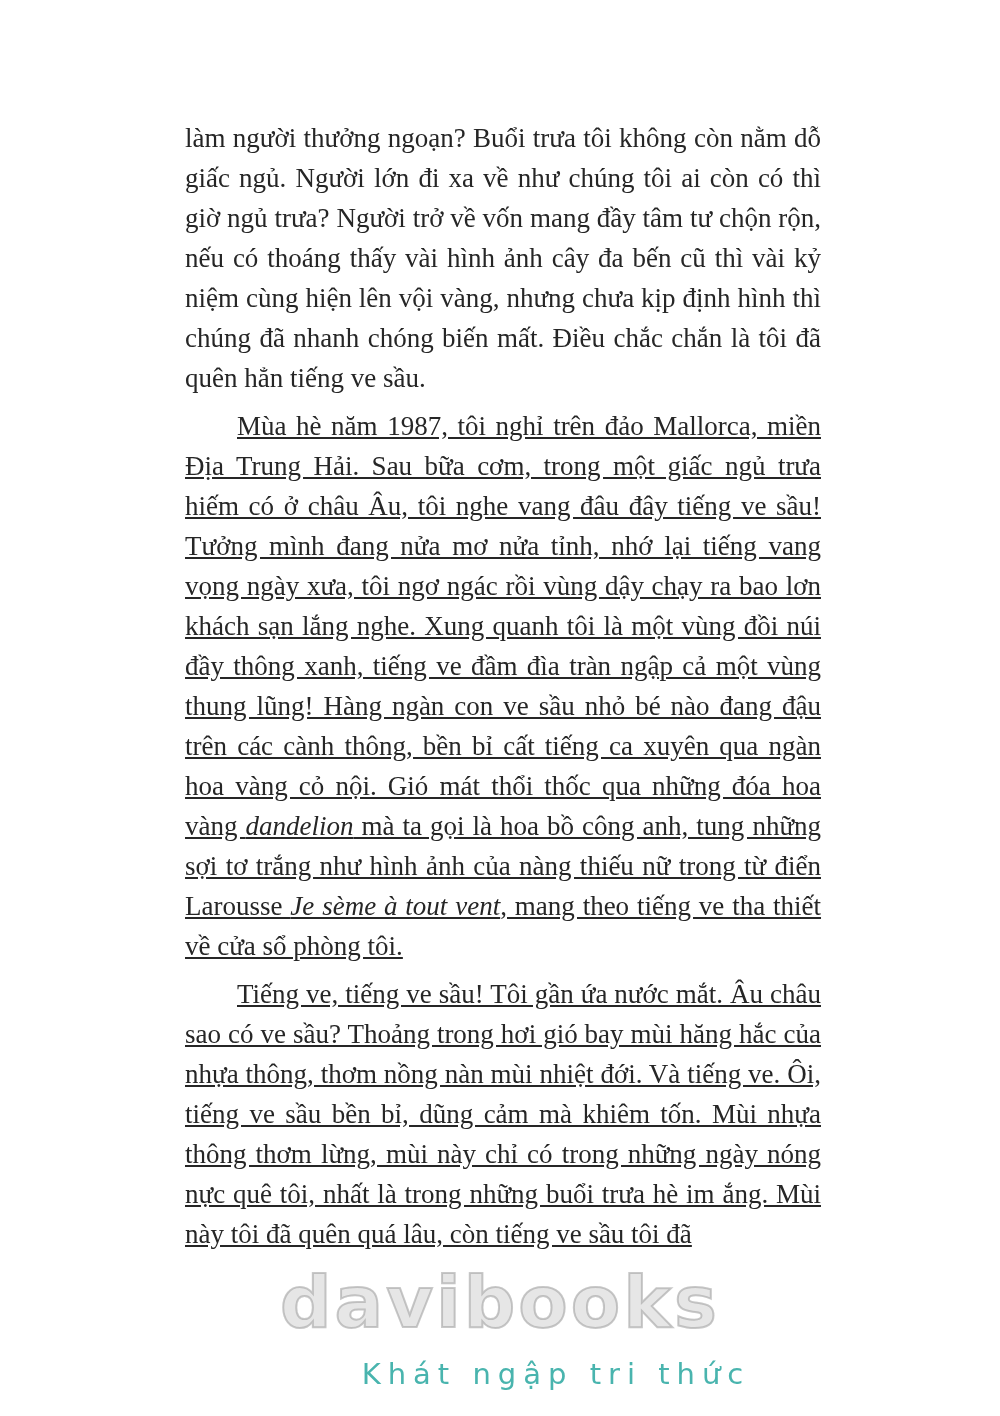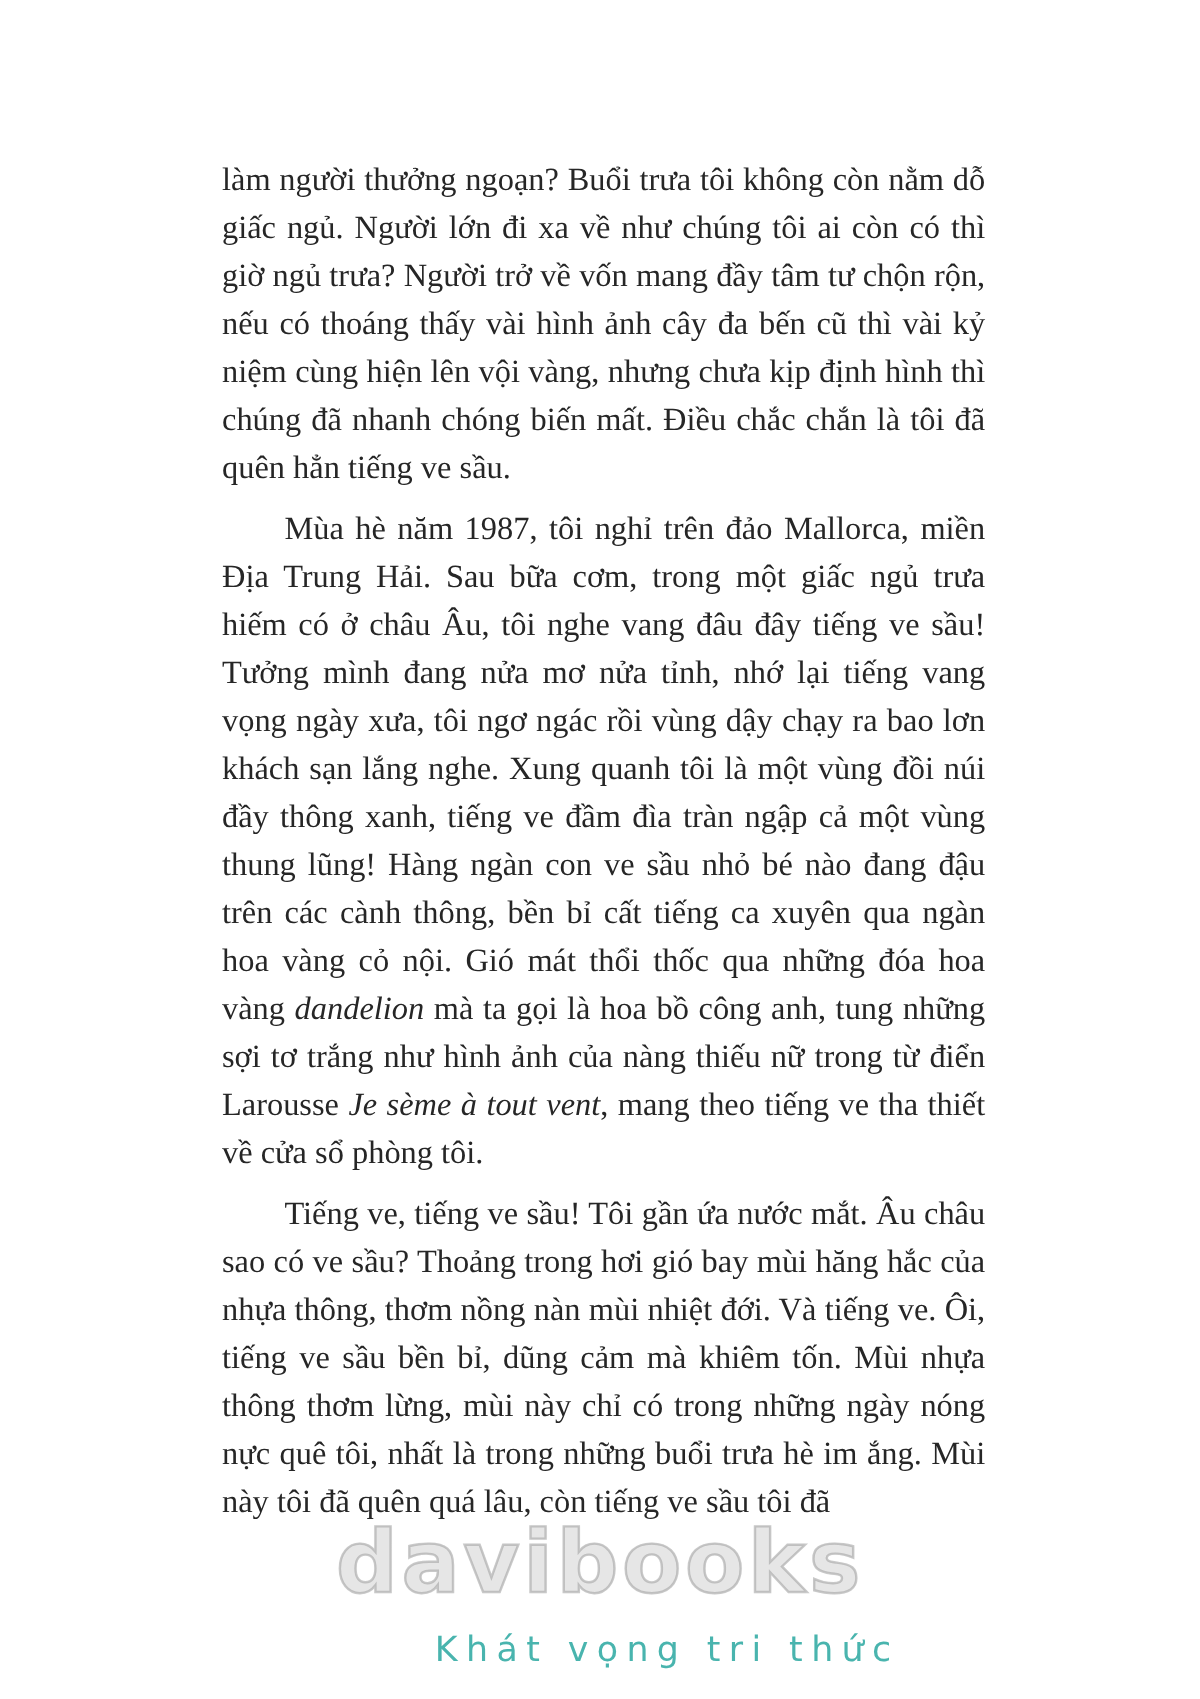--- a/index.html
+++ b/index.html
@@ -19,24 +19,25 @@
     position: absolute;
     left: 185px;
     top: 118px;
     width: 636px;
     color: #262626;
     font-size: 27px;
     line-height: 40px;
     text-align: justify;
   }
   .text-block p {
-    margin: 11px 0 8px 0;
+    margin: 0 0 8px 0;
   }
   .text-block p.indent {
     text-indent: 52px;
+    text-decoration: underline;
   }
   .text-block em {
     font-style: italic;
   }
   .footer {
     position: absolute;
     left: 185px;
     top: 1278px;
     font-size: 21px;
     color: #3a3a3a;
@@ -97,16 +98,16 @@
 
   <div class="text-block" id="paragraphs-container">
       <p class=""><span>làm người thưởng ngoạn? Buổi trưa tôi không còn nằm dỗ giấc ngủ. Người lớn đi xa về như chúng tôi ai còn có thì giờ ngủ trưa? Người trở về vốn mang đầy tâm tư chộn rộn, nếu có thoáng thấy vài hình ảnh cây đa bến cũ thì vài kỷ niệm cùng hiện lên vội vàng, nhưng chưa kịp định hình thì chúng đã nhanh chóng biến mất. Điều chắc chắn là tôi đã quên hẳn tiếng ve sầu.</span></p>
       <p class="indent"><span>Mùa hè năm 1987, tôi nghỉ trên đảo Mallorca, miền Địa Trung Hải. Sau bữa cơm, trong một giấc ngủ trưa hiếm có ở châu Âu, tôi nghe vang đâu đây tiếng ve sầu! Tưởng mình đang nửa mơ nửa tỉnh, nhớ lại tiếng vang vọng ngày xưa, tôi ngơ ngác rồi vùng dậy chạy ra bao lơn khách sạn lắng nghe. Xung quanh tôi là một vùng đồi núi đầy thông xanh, tiếng ve đầm đìa tràn ngập cả một vùng thung lũng! Hàng ngàn con ve sầu nhỏ bé nào đang đậu trên các cành thông, bền bỉ cất tiếng ca xuyên qua ngàn hoa vàng cỏ nội. Gió mát thổi thốc qua những đóa hoa vàng </span><em>dandelion</em><span> mà ta gọi là hoa bồ công anh, tung những sợi tơ trắng như hình ảnh của nàng thiếu nữ trong từ điển Larousse </span><em>Je sème à tout vent</em><span>, mang theo tiếng ve tha thiết về cửa sổ phòng tôi.</span></p>
       <p class="indent"><span>Tiếng ve, tiếng ve sầu! Tôi gần ứa nước mắt. Âu châu sao có ve sầu? Thoảng trong hơi gió bay mùi hăng hắc của nhựa thông, thơm nồng nàn mùi nhiệt đới. Và tiếng ve. Ôi, tiếng ve sầu bền bỉ, dũng cảm mà khiêm tốn. Mùi nhựa thông thơm lừng, mùi này chỉ có trong những ngày nóng nực quê tôi, nhất là trong những buổi trưa hè im ắng. Mùi này tôi đã quên quá lâu, còn tiếng ve sầu tôi đã</span></p>
     </div>
 
 
   <div class="watermark">
     <div class="watermark-logo">davibooks</div>
-    <div class="watermark-tagline" id="watermark-tagline" style="color: rgb(42, 168, 160);">Khát vọng tri thức</div>
+    <div class="watermark-tagline" id="watermark-tagline" style="color: rgb(42, 168, 160);">Khát ngập tri thức</div>
   </div>
 
 </div>
 
 </body></html>

